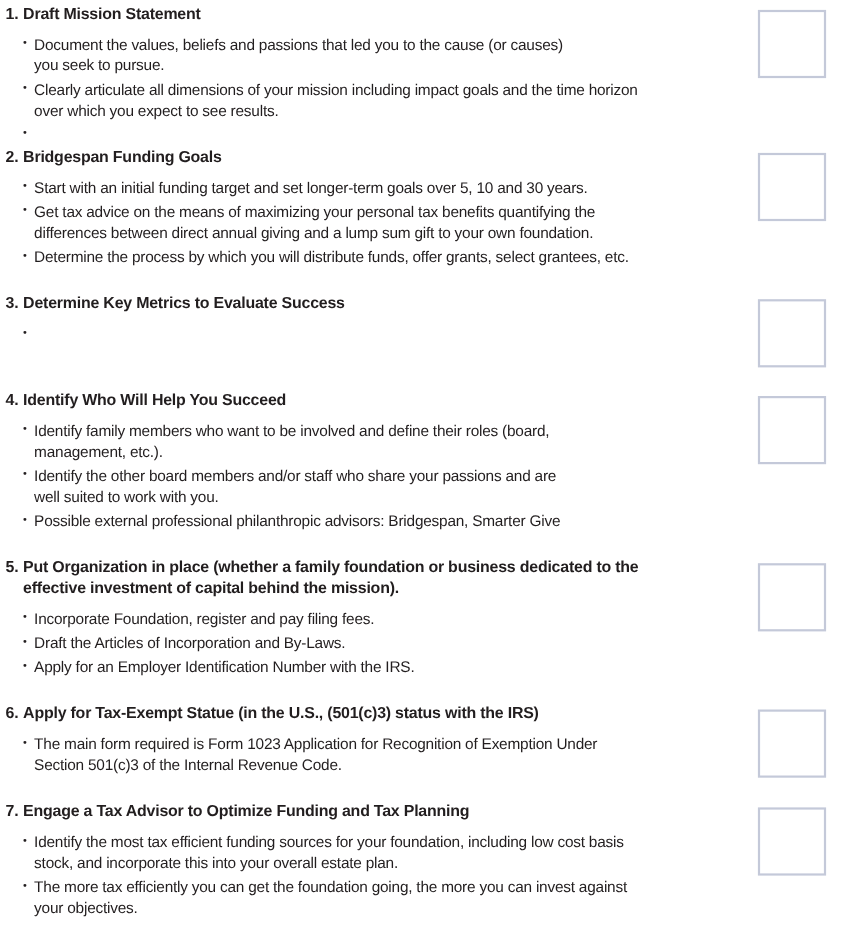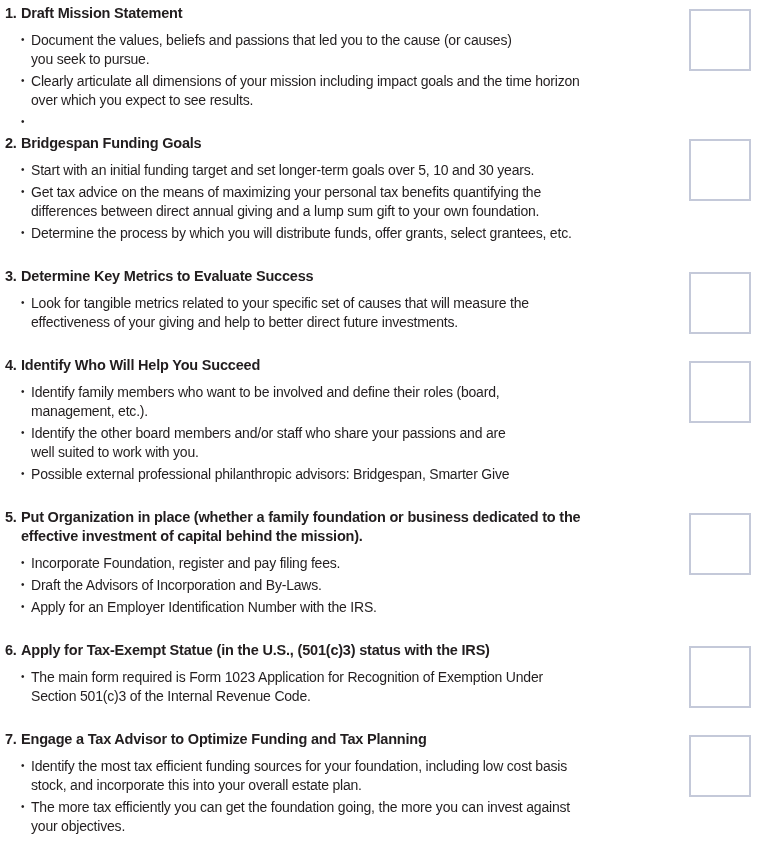--- a/index.html
+++ b/index.html
@@ -103,22 +103,21 @@
   </div>
   <div class="checkbox-col">
     <div class="checkbox"></div>
   </div>
 </div>
 
 <div class="section">
   <div class="content">
     <div class="title"><span class="num">3.</span><span>Determine Key Metrics to Evaluate Success</span></div>
     <ul class="bullets">
-      <li class="bullet"><span class="dot">•</span><span>Look for tangible metrics related to your specific set of causes that will measure the
-effectiveness of your giving and help to better direct future investments.</span></li>
+      <li class="bullet"><span class="dot">•</span></li>
     </ul>
   </div>
   <div class="checkbox-col">
     <div class="checkbox"></div>
   </div>
 </div>
 
 <div class="section">
   <div class="content">
     <div class="title"><span class="num">4.</span><span>Identify Who Will Help You Succeed</span></div>
@@ -134,21 +133,21 @@
     <div class="checkbox"></div>
   </div>
 </div>
 
 <div class="section">
   <div class="content">
     <div class="title"><span class="num">5.</span><span>Put Organization in place (whether a family foundation or business dedicated to the
 effective investment of capital behind the mission).</span></div>
     <ul class="bullets">
       <li class="bullet"><span class="dot">•</span><span>Incorporate Foundation, register and pay filing fees.</span></li>
-      <li class="bullet"><span class="dot">•</span><span>Draft the Advisors of Incorporation and By-Laws.</span></li>
+      <li class="bullet"><span class="dot">•</span><span>Draft the Articles of Incorporation and By-Laws.</span></li>
       <li class="bullet"><span class="dot">•</span><span>Apply for an Employer Identification Number with the IRS.</span></li>
     </ul>
   </div>
   <div class="checkbox-col">
     <div class="checkbox"></div>
   </div>
 </div>
 
 <div class="section">
   <div class="content">

